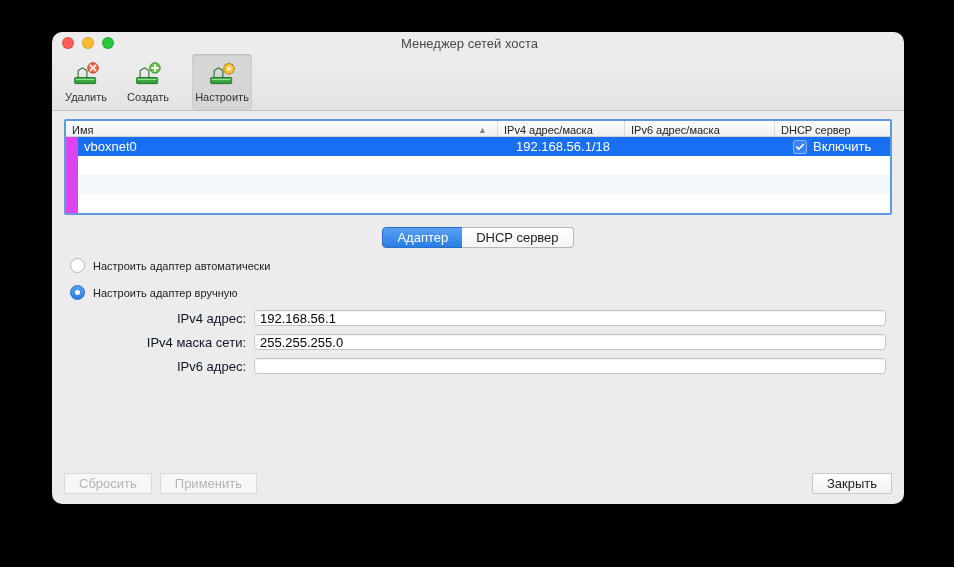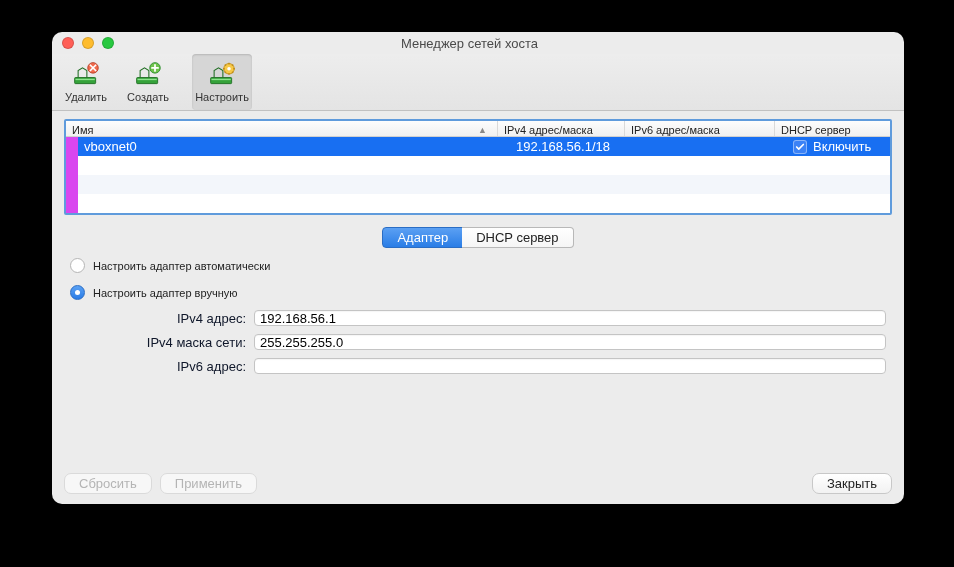--- a/index.html
+++ b/index.html
@@ -199,21 +199,21 @@
   .footer{
     margin-top:auto;
     display:flex;
     align-items:center;
     gap:8px;
     padding-top:10px;
   }
   .btn{
     height:21px;
     border:1px solid #c8c8c8;
-    border-radius:7px;
+    border-radius:1px;
     background:linear-gradient(#fff,#f2f2f2);
     font-size:13px;color:#222;
     padding:0 14px;
     display:inline-flex;align-items:center;
     cursor:default;
   }
   .btn.disabled{ color:#b4b4b4; border-color:#dadada; background:#f7f7f7;}
   .footer .spacer{flex:1;}
 </style>
 </head>

